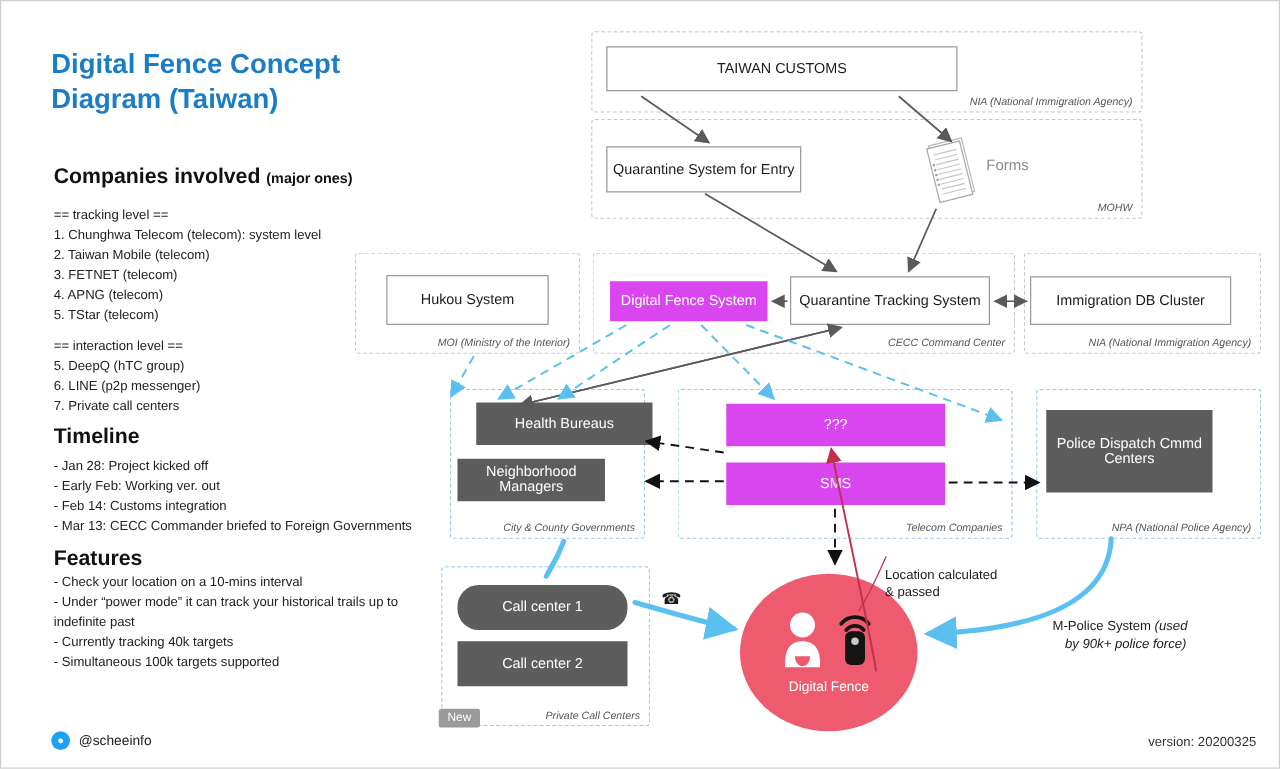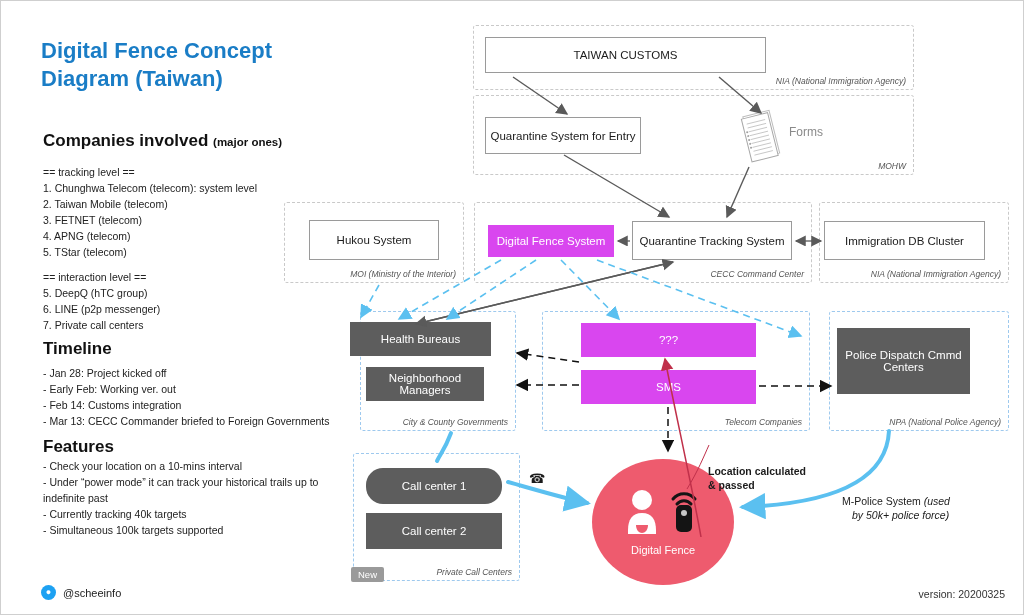--- a/index.html
+++ b/index.html
@@ -153,21 +153,21 @@
   <div class="abs box pink" style="left:487px;top:224px;width:126px;height:32px;">
       <span>Digital Fence System</span>
     </div>
   <div class="abs box" style="left:631px;top:220px;width:160px;height:39px;">
       <span>Quarantine Tracking System</span>
     </div>
   <div class="abs box" style="left:823px;top:220px;width:161px;height:39px;">
       <span>Immigration DB Cluster</span>
     </div>
 
-  <div class="abs box gray" style="left:349px;top:321px;width:141px;height:34px;">
+  <div class="abs box gray" style="left:380px;top:321px;width:141px;height:34px;">
       <span>Health Bureaus</span>
     </div>
   <div class="abs box gray" style="left:365px;top:366px;width:118px;height:34px;">
       <span>Neighborhood Managers</span>
     </div>
 
   <div class="abs box pink" style="left:580px;top:322px;width:175px;height:34px;">
       <span>???</span>
     </div>
   <div class="abs box pink" style="left:580px;top:369px;width:175px;height:34px;">
@@ -202,27 +202,27 @@
       </g>
       <circle cx="18" cy="23" r="2.6" fill="#141414"></circle>
       <rect x="10" y="20" width="16" height="27" rx="5" fill="#141414"></rect>
       <circle cx="18" cy="28" r="3" fill="#c7c7c7"></circle>
     </svg>
   </div>
   <div class="dfl" style="left:630px;top:543px;">Digital Fence</div>
 
   <div class="abs" style="left:528px;top:470px;font-size:13px;color:#1b1b1b;">☎</div>
 
-  <div class="cap" style="left:707px;top:463px;width:130px;font-weight:bold;">
+  <div class="cap" style="left:707px;top:452px;width:130px;">
     <div>Location calculated</div>
     <div>&amp; passed</div>
   </div>
   <div class="cap" style="left:841px;top:493px;width:175px;">
     <div><span>M-Police System </span><i>(used</i></div>
-    <div style="padding-left:10px;"><i>by 50k+ police force)</i></div>
+    <div style="padding-left:10px;"><i>by 90k+ police force)</i></div>
   </div>
 
   <div class="abs" id="handle">
     <span class="bird">●</span>
     <span>@scheeinfo</span>
   </div>
   <div class="abs" id="version">version: 20200325</div>
 
   <svg class="ov">
     <defs>

